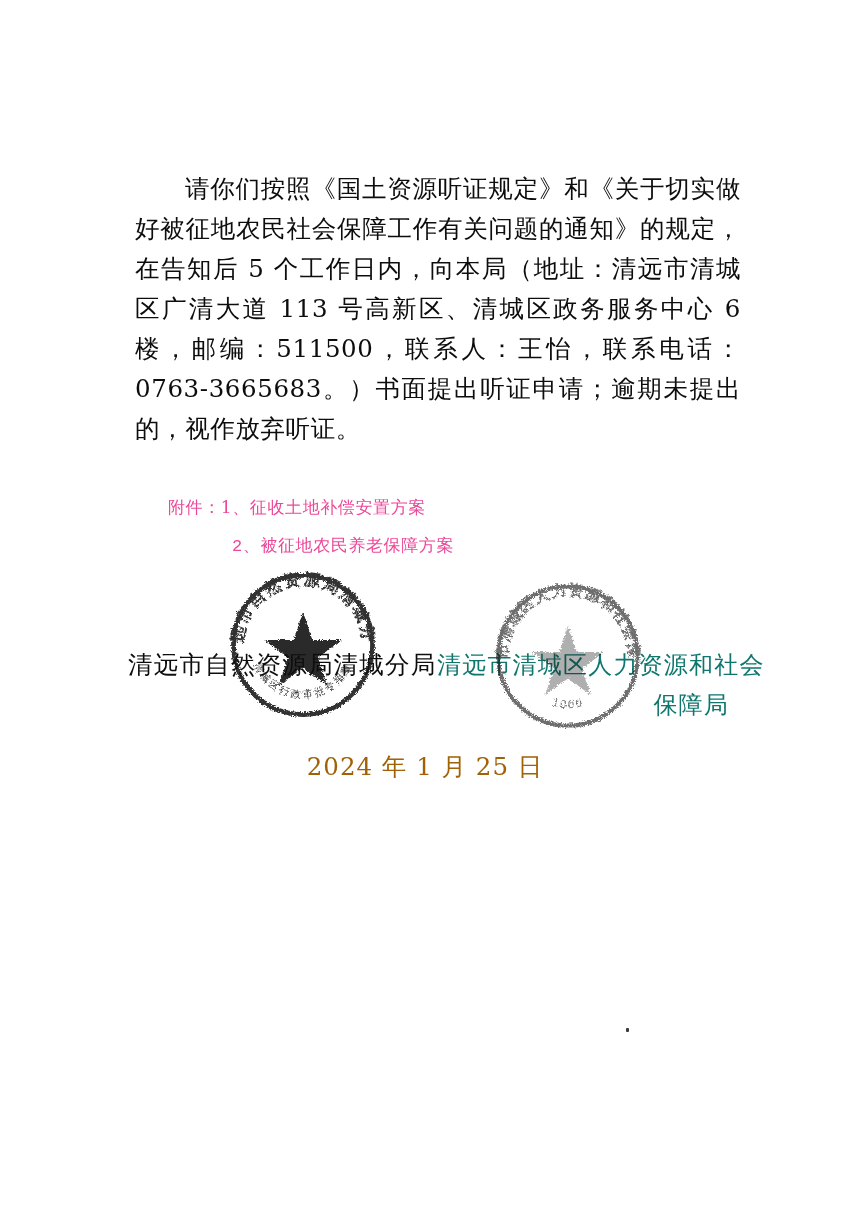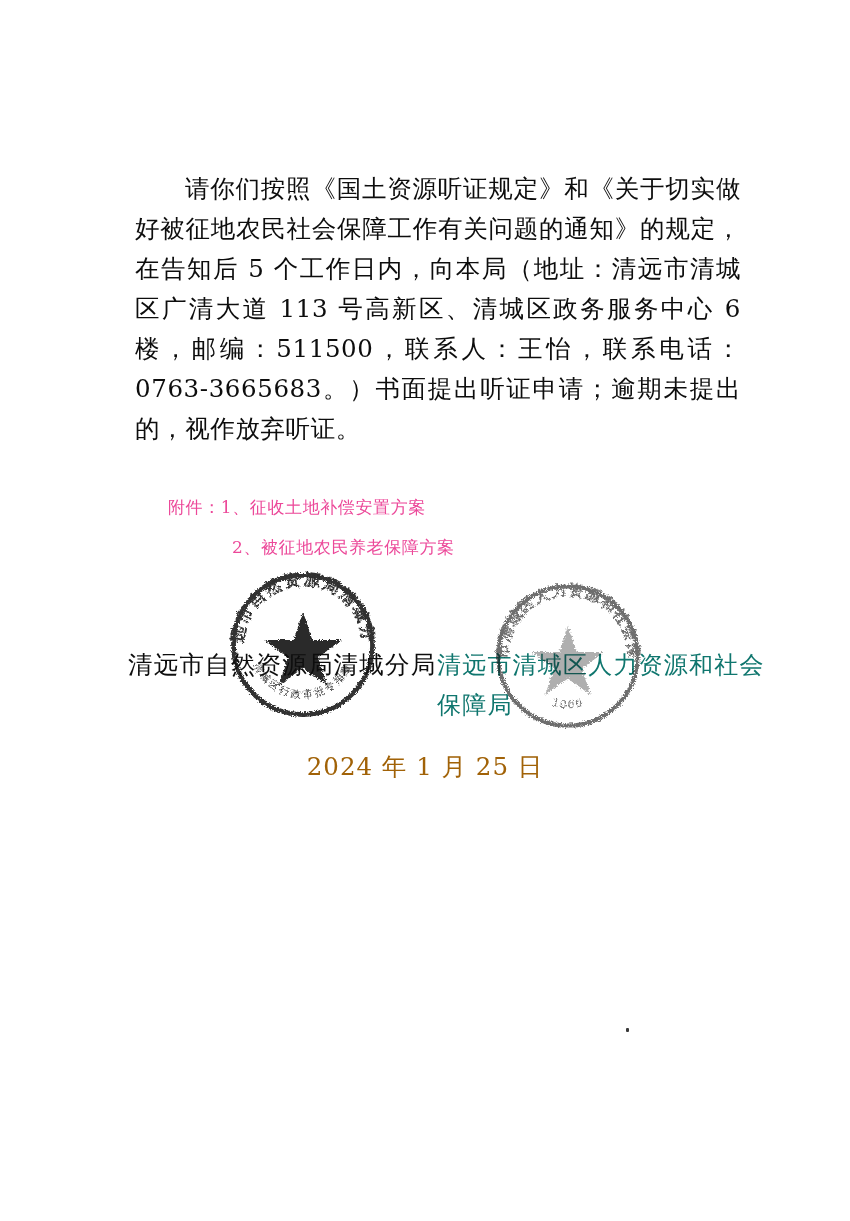--- a/index.html
+++ b/index.html
@@ -59,20 +59,21 @@
   .attach-line {
     font-size: 17px;
     line-height: 40px;
     letter-spacing: 0.6px;
     color: #ec4899;
     white-space: nowrap;
   }
 
   .attach-line.sub {
     padding-left: 64px;
+    font-family: Liberation Mono, monospace;
   }
 
   
   .sign-zone {
     position: absolute;
     left: 0;
     top: 645px;
     width: 850px;
     height: 180px;
   }
@@ -97,21 +98,21 @@
     line-height: 40px;
     letter-spacing: 1.2px;
     color: #0f766e;
   }
 
   .sign-right .row-1 {
     white-space: nowrap;
   }
 
   .sign-right .row-2 {
-    text-align: left;
+    text-align: right;
     white-space: nowrap;
   }
 
   .date-line {
     position: absolute;
     left: 0;
     top: 750px;
     width: 850px;
     text-align: center;
     font-size: 24.5px;

